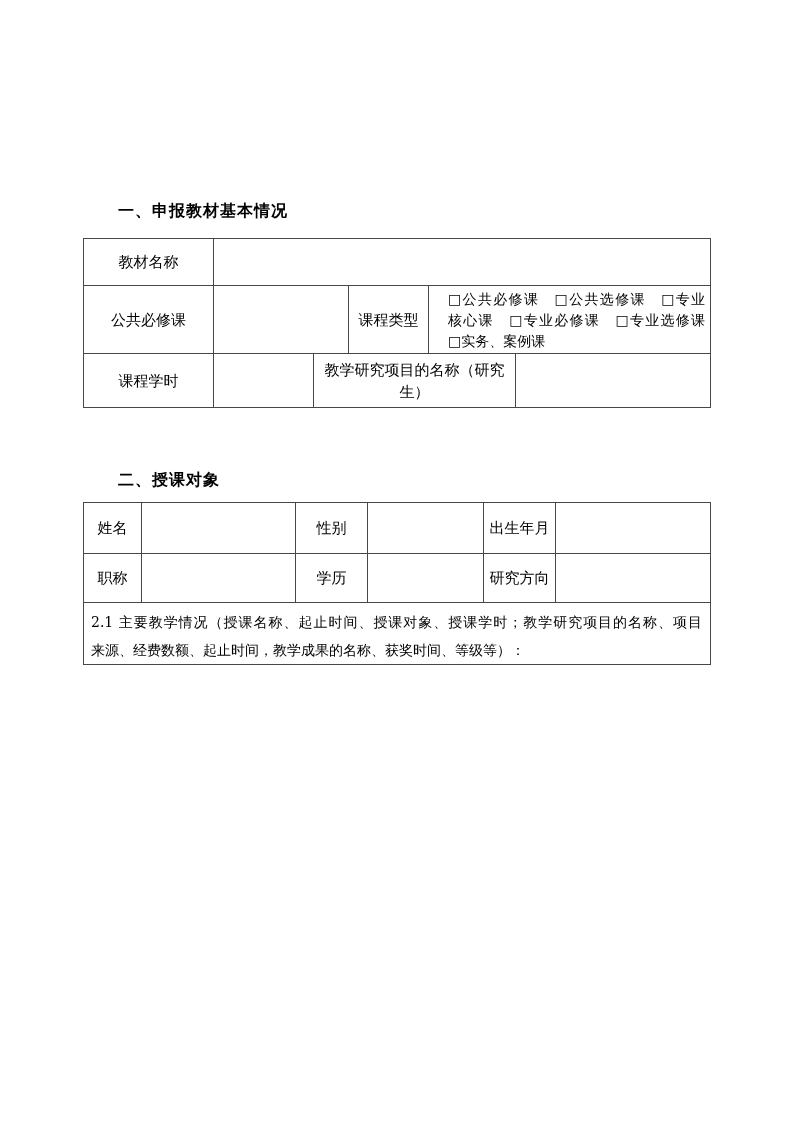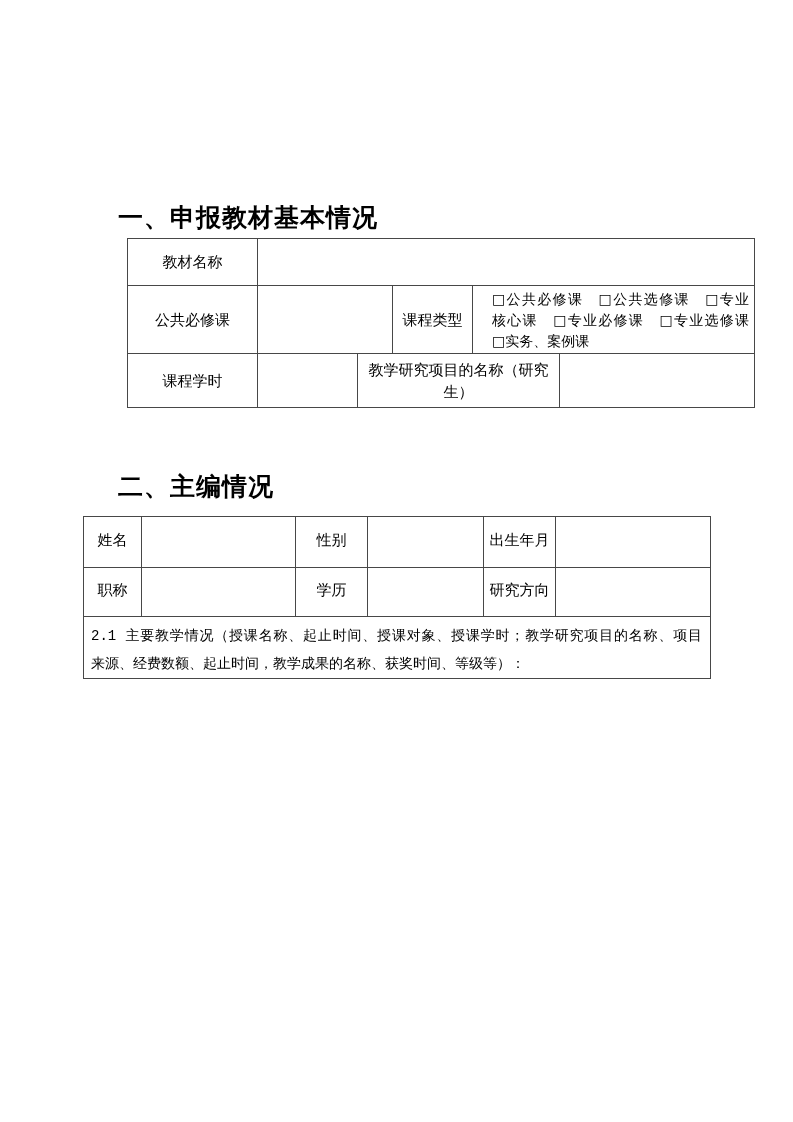--- a/index.html
+++ b/index.html
@@ -8,37 +8,37 @@
     width: 793px;
     height: 1122px;
     background: #ffffff;
     font-family: "DejaVu Serif", "Liberation Serif", serif;
     color: #000000;
     overflow: hidden;
   }
   .sec-title {
     position: absolute;
     left: 118px;
-    font-size: 25px;
+    font-size: 16px;
     font-weight: bold;
     letter-spacing: 1px;
     white-space: nowrap;
   }
   #section1-title { top: 201px; }
   #section2-title { top: 470px; }
 
   table.form {
     position: absolute;
     left: 83px;
     border-collapse: collapse;
     table-layout: fixed;
     width: 627px;
   }
-  #table1 { top: 238px; margin-left: 44px; }
-  #table2 { top: 516px; font-family: Liberation Mono, monospace; }
+  #table1 { top: 238px; }
+  #table2 { top: 502px; }
 
   td {
     border: 1px solid #474747;
     padding: 0;
     font-size: 15px;
     vertical-align: middle;
     overflow: hidden;
   }
   td.lbl { text-align: center; line-height: 22px; }
   td.val {}
@@ -103,21 +103,21 @@
     </tr>
     <tr class="t1r3">
       <td class="lbl">课程学时</td>
       <td class="val"></td>
       <td class="lbl" colspan="3">教学研究项目的名称（研究生）</td>
       <td class="val"></td>
     </tr>
   </tbody>
     </table>
 
-  <div class="sec-title" id="section2-title">二、主编情况</div>
+  <div class="sec-title" id="section2-title">二、授课对象</div>
 
   <table class="form" id="table2">
     <colgroup>
       <col style="width:58px">
         <col style="width:154px">
         <col style="width:72px">
       <col style="width:116px">
         <col style="width:72px">
         <col style="width:155px">
     </colgroup>

